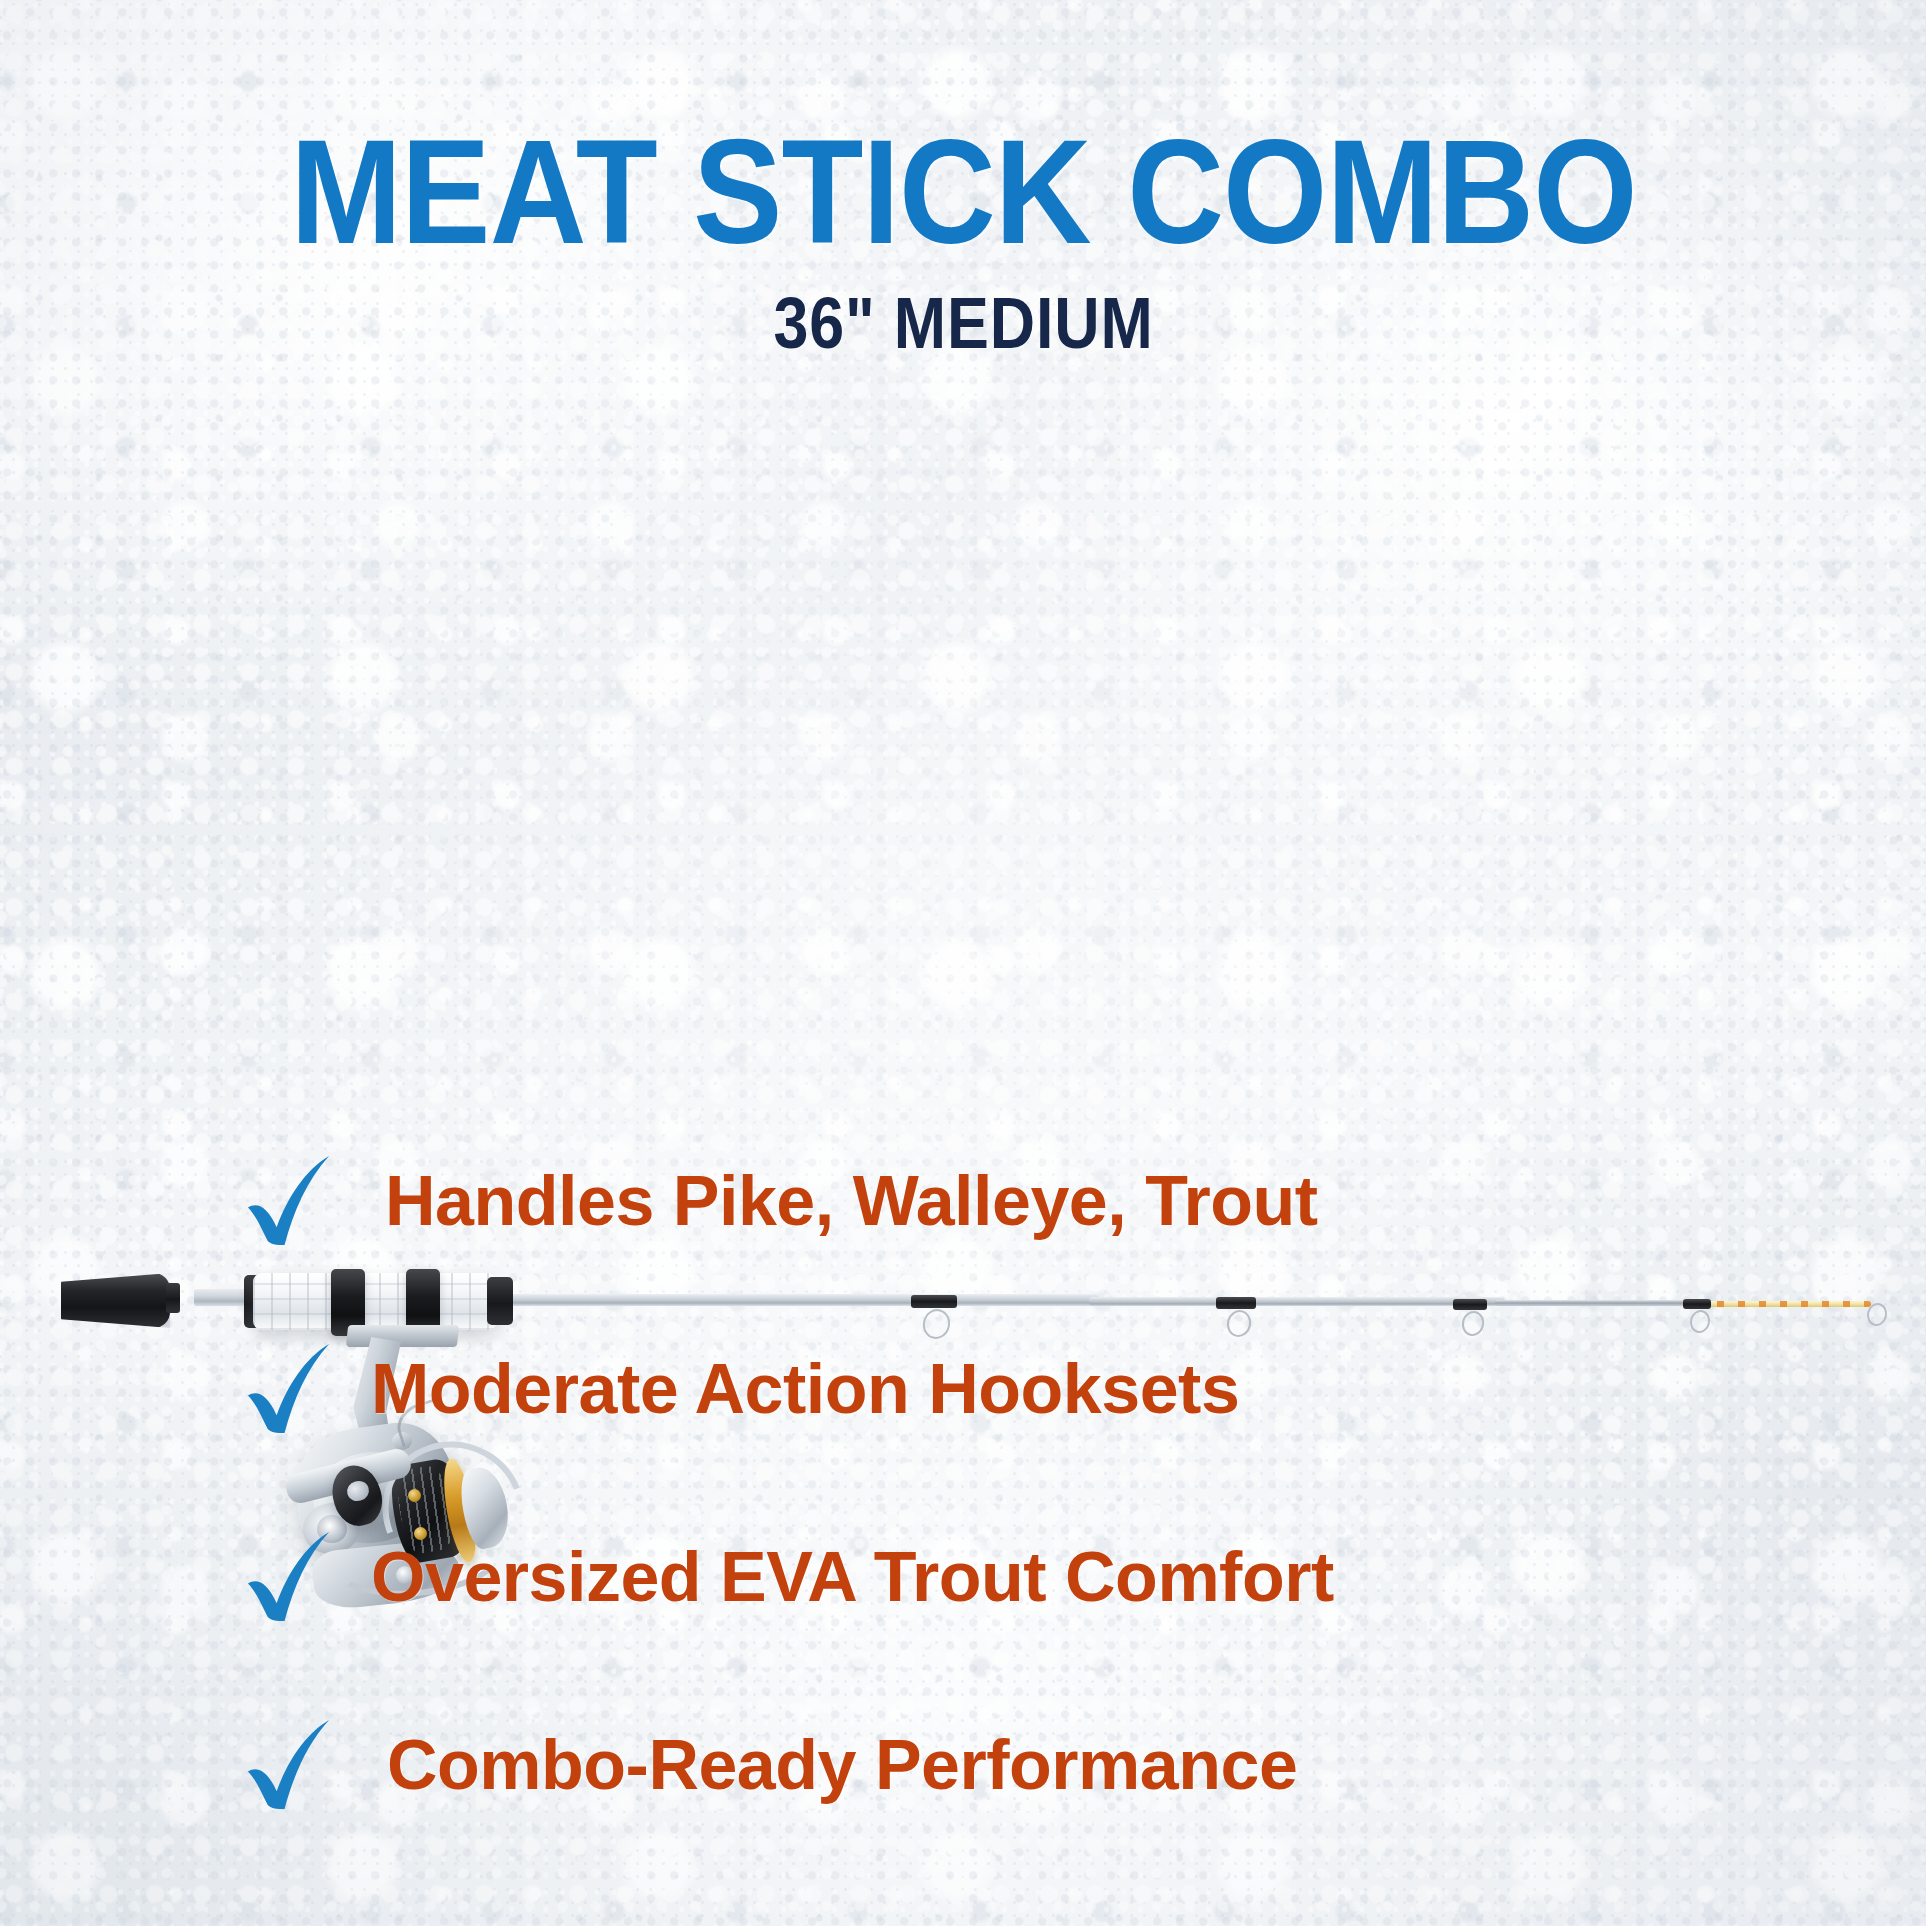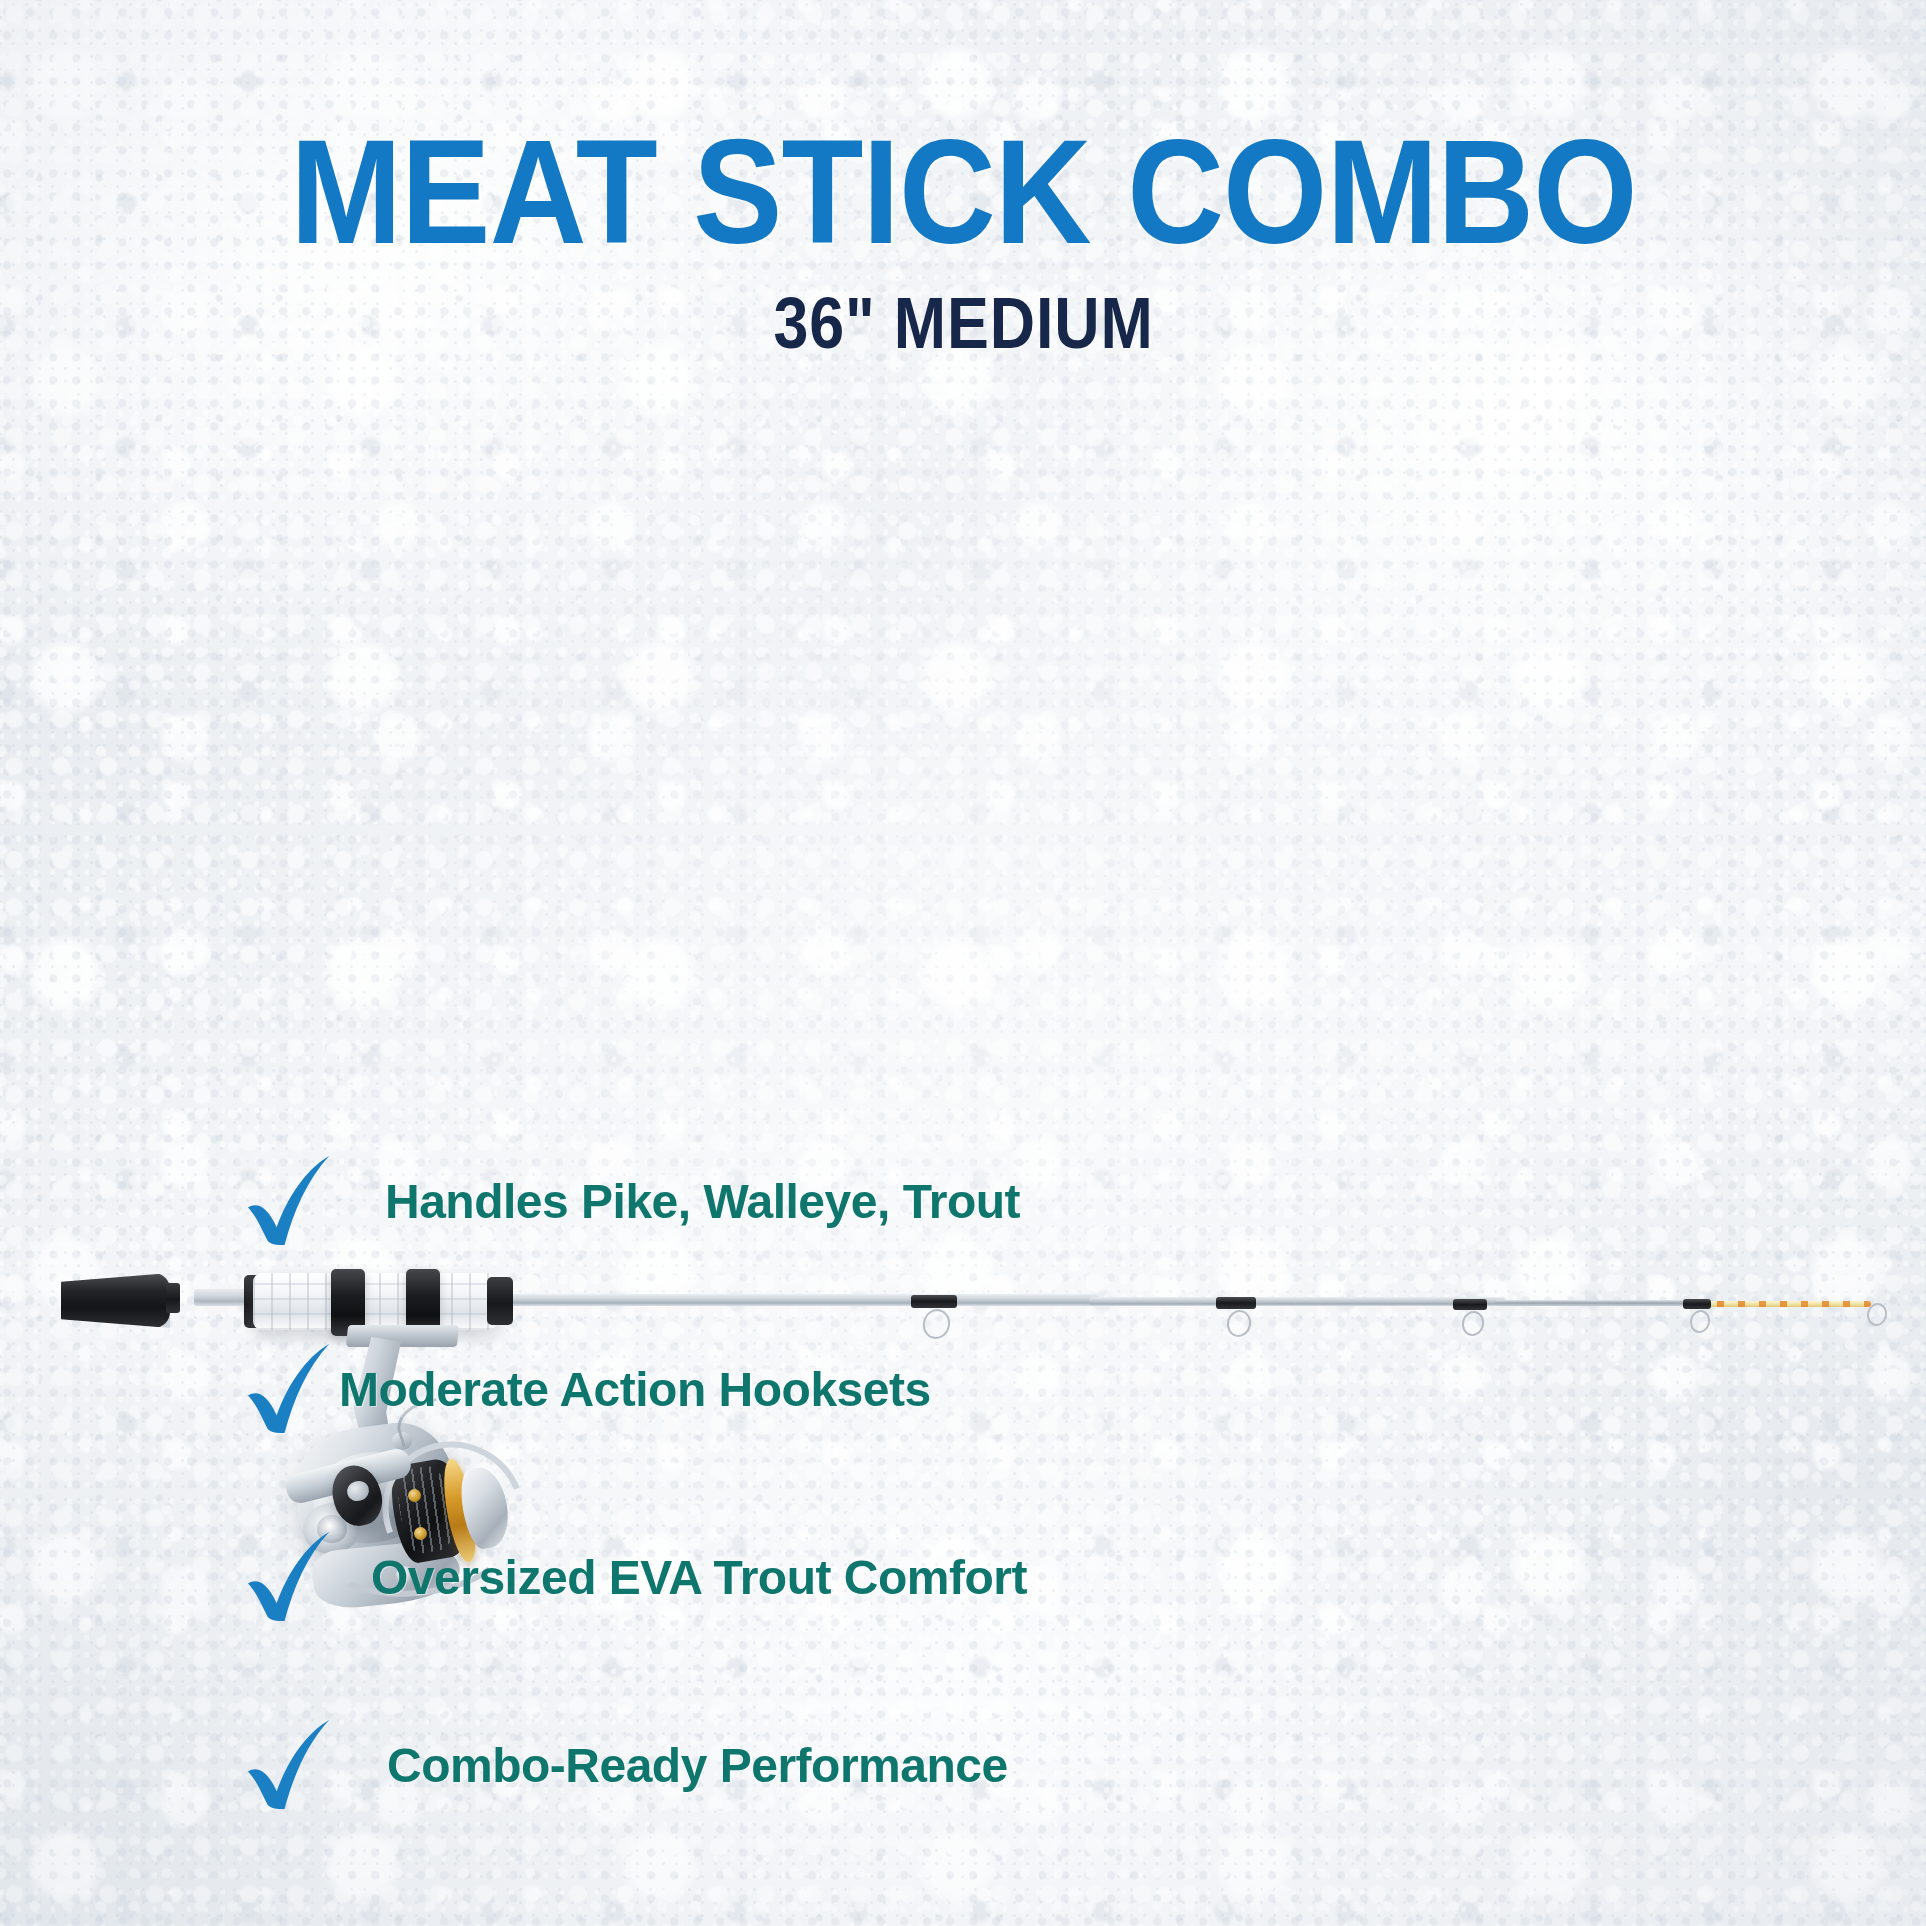--- a/index.html
+++ b/index.html
@@ -524,31 +524,31 @@
     width: 95px;
     flex: 0 0 95px;
     display: flex;
     align-items: center;
     justify-content: flex-start;
   }
 
   .check svg { display: block; }
 
   .feature-text {
-    font-size: 48px;
+    font-size: 70px;
     font-weight: 700;
-    color: #0f766e;
+    color: #c2410c;
     letter-spacing: -0.5px;
     white-space: nowrap;
     text-shadow: 1px 1px 0 rgba(255,255,255,.45);
     text-align: center;
   }
 
   .feature-row:nth-child(1) .feature-text { margin-left: 46px; }
-  .feature-row:nth-child(2) .feature-text { }
+  .feature-row:nth-child(2) .feature-text { margin-left: 32px; }
   .feature-row:nth-child(3) .feature-text { margin-left: 32px; }
   .feature-row:nth-child(4) .feature-text { margin-left: 48px; }
 </style>
 </head>
 <body>
 
 <div id="poster">
 
   <div class="snow-base"></div>
   <div class="snow-mottle"></div>

